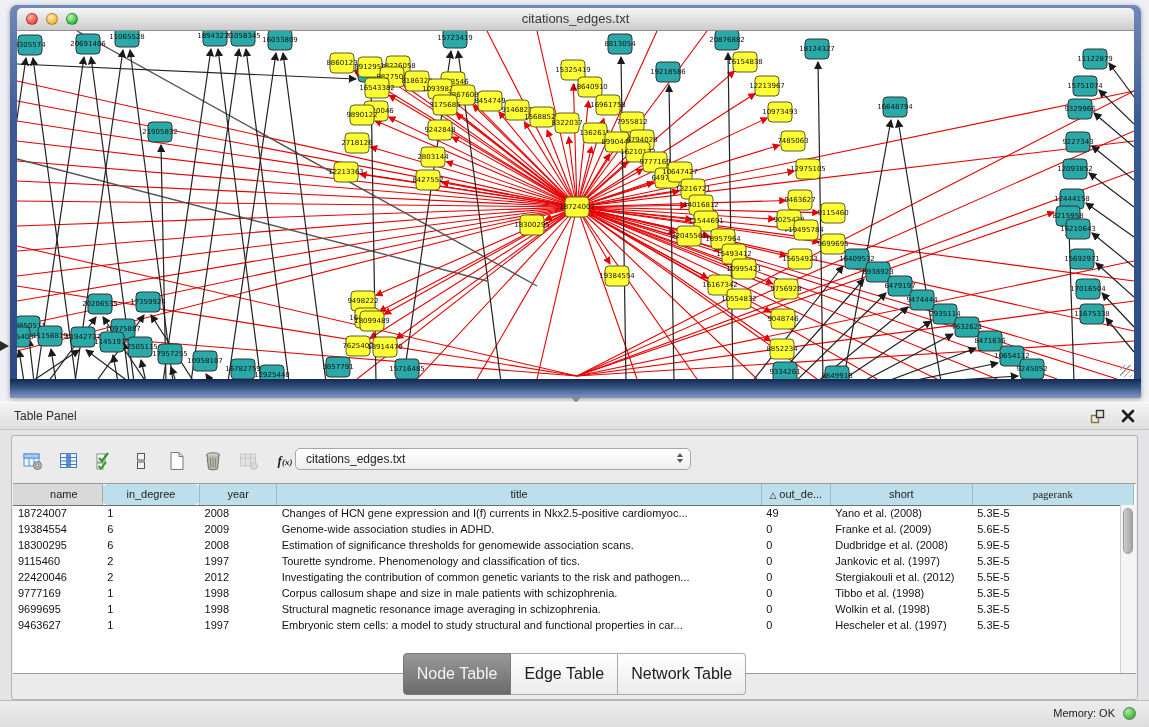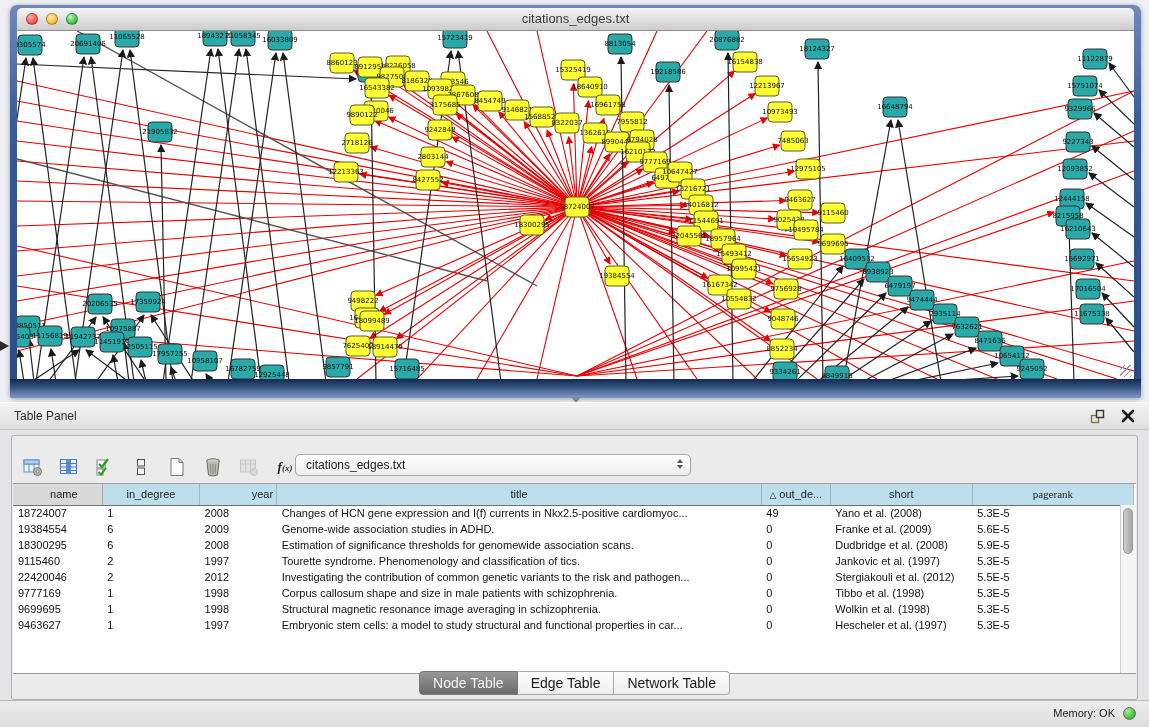--- a/index.html
+++ b/index.html
@@ -38,21 +38,21 @@
     border-left:5px solid transparent;border-right:5px solid transparent;border-top:6px solid #8a8a8a;}
 
   
   .table-panel{position:absolute;left:0;top:402px;width:1149px;height:372px;background:#e4e4e6;}
   .panel-header{position:relative;height:26px;line-height:26px;background:linear-gradient(#f4f4f4,#dfdfdf);
     border-top:1px solid #ffffff;border-bottom:1px solid #c2c2c4;font-size:12px;color:#2e2e2e;padding-left:14px;}
   .ph-icons{position:absolute;right:12px;top:4px;display:flex;gap:12px;align-items:center;}
   .ph-btn{width:18px;height:18px;background:none;border:none;padding:0;cursor:default;display:flex;align-items:center;justify-content:center;}
   .panel-inset{position:absolute;left:11px;top:33px;right:11px;height:263px;background:#ebebeb;
     border:1px solid #b2b2b2;border-radius:3px;}
-  .toolbar{position:absolute;left:10px;top:16px;right:10px;height:30px;display:flex;align-items:center;gap:14px;}
+  .toolbar{position:absolute;left:10px;top:10px;right:10px;height:30px;display:flex;align-items:center;gap:14px;}
   .tbtn{width:22px;height:22px;border:none;background:none;padding:0;display:flex;align-items:center;justify-content:center;}
   .tbtn.disabled{opacity:.45;}
   .fx-icon{font-family:"Liberation Serif",serif;font-style:italic;font-weight:bold;font-size:13px;color:#222;}
   .fx-icon small{font-size:9px;}
   .combo{position:absolute;left:273px;top:2px;width:396px;height:22px;box-sizing:border-box;
     border:1px solid #a6a6a6;border-radius:5px;background:linear-gradient(#ffffff,#efefef);
     font-size:12px;color:#222;line-height:20px;padding-left:10px;box-shadow:inset 0 1px 0 #fff;}
   .combo-arrows{position:absolute;right:7px;top:4px;display:flex;flex-direction:column;gap:2px;}
   .combo-arrows i{width:0;height:0;border-left:3.5px solid transparent;border-right:3.5px solid transparent;}
   .arr-up{border-bottom:4px solid #555;}
@@ -66,21 +66,21 @@
     overflow:hidden;white-space:nowrap;text-align:center;padding:0 3px;}
   table.grid th.col-name{background:#d9d9d9;border-right:1px solid #a9a9a9;padding-left:16px;}
   table.grid td{height:16px;box-sizing:border-box;font-size:11px;color:#111;padding:0 5px;
     overflow:hidden;white-space:nowrap;}
   .sort-tri{font-size:9px;margin-right:3px;}
   .vscroll{position:absolute;right:0;top:21px;bottom:0;width:15px;background:#f5f5f5;border-left:1px solid #cfcfcf;}
   .vthumb{position:absolute;left:2px;top:3px;width:10px;height:46px;border-radius:5px;
     background:linear-gradient(90deg,#cdcdcd,#a5a5a5);border:1px solid #9a9a9a;box-sizing:border-box;}
 
   .tabbar{position:absolute;left:0;right:0;bottom:4px;text-align:center;}
-  .seg{display:inline-block;font-size:14px;color:#1c1c1c;padding:3px 13px;
+  .seg{display:inline-block;font-size:16px;color:#1c1c1c;padding:11px 13px;
     background:linear-gradient(#ffffff,#ececec);border:1px solid #a9a9a9;border-left:none;vertical-align:middle;}
   .seg:first-child{border-left:1px solid #a9a9a9;border-radius:4px 0 0 4px;}
   .seg:last-child{border-radius:0 4px 4px 0;}
   .seg.active{background:linear-gradient(#989898,#6b6b6b);color:#f3f3f3;border-color:#787878;}
 
   
   .statusbar{position:absolute;left:0;top:700px;width:1149px;height:27px;
     background:linear-gradient(#ededed,#dddddd);border-top:1px solid #b8b8b8;box-sizing:border-box;}
   .mem-label{position:absolute;right:34px;top:6px;font-size:11px;color:#222;}
   .mem-dot{position:absolute;right:13px;top:6px;width:13px;height:13px;border-radius:50%;
@@ -829,22 +829,22 @@
               <i class="arr-dn"></i>
           </span>
         </div>
       </div>
 
       <div class="table-wrap">
         <table class="grid">
           <thead>
               <tr id="grid-head">
                 <th class="col-name" style="width: 88px;"><span>name</span></th>
-                <th class="col-in_degree" style="width: 96px;"><span>in_degree</span></th>
-                <th class="col-year" style="width: 76px; text-align: right;"><span>year</span></th>
+                <th class="col-in_degree" style="width: 96px; border-radius: 6px;"><span>in_degree</span></th>
+                <th class="col-year" style="width: 76px;"><span>year</span></th>
                 <th class="col-title" style="width: 478px;"><span>title</span></th>
                 <th class="col-out_degree" style="width: 68px;"><span class="sort-tri">△</span><span>out_de...</span></th>
                 <th class="col-short" style="width: 140px;"><span>short</span></th>
                 <th class="col-pagerank" style="width: 159px; font-family: Liberation Serif, serif;"><span>pagerank</span></th>
               </tr>
             </thead>
           <tbody id="grid-body">
               <tr>
                 <td>18724007</td>
                 <td>1</td>

